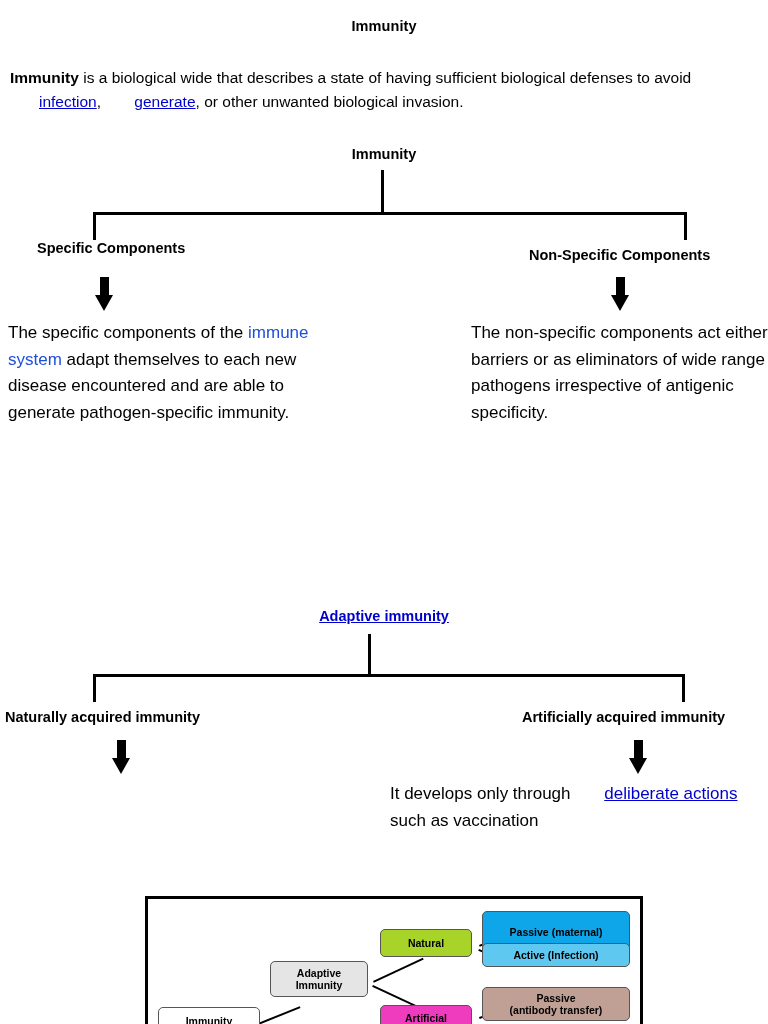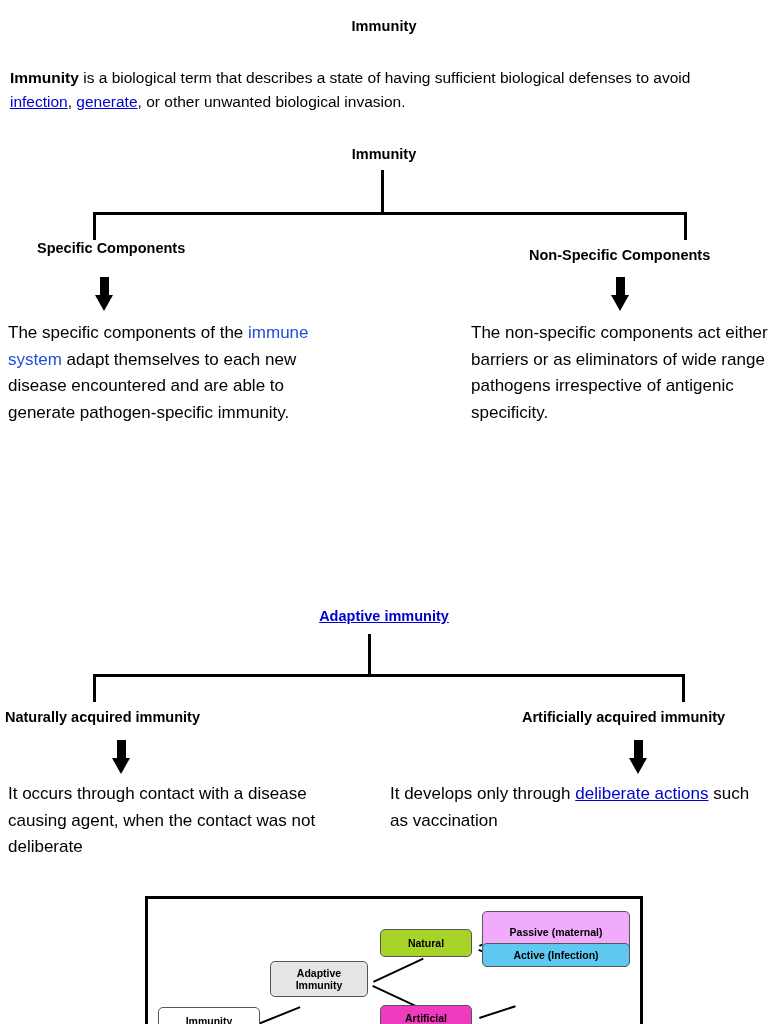--- a/index.html
+++ b/index.html
@@ -40,20 +40,21 @@
     left: 10px;
     top: 66px;
     width: 740px;
     font-size: 15.5px;
     line-height: 1.55;
   }
   .intro b { font-weight: bold; }
   .lnk {
     color: #0000cc;
     text-decoration: underline;
+    margin-left: 29px;
   }
   .lnk-blue {
     color: #1f4fd8;
   }
 
   
   .node-label {
     position: absolute;
     font-size: 14.5px;
     font-weight: bold;
@@ -140,21 +141,21 @@
   }
 </style>
 </head>
 <body>
 
 <div class="page">
 
   <div class="doc-title">Immunity</div>
 
   <div class="intro">
-    <b>Immunity</b><span> is a biological term that describes a state of having sufficient biological defenses to avoid </span><a class="lnk" href="#">infection</a><span>, </span><a class="lnk" href="#">generate</a><span>, or other unwanted biological invasion.</span>
+    <b>Immunity</b><span> is a biological wide that describes a state of having sufficient biological defenses to avoid </span><a class="lnk" href="#">infection</a><span>, </span><a class="lnk" href="#">generate</a><span>, or other unwanted biological invasion.</span>
   </div>
 
   <div class="node-label" style="left:0;top:146px;width:768px;text-align:center;">Immunity</div>
 
   <div class="vline" style="left:381px; top:170px; height:44px;"></div>
 
   <div class="hline" style="left:93px; top:212px; width:594px;"></div>
 
   <div class="vline" style="left:93px; top:212px; height:28px;"></div>
 
@@ -190,21 +191,20 @@
 
   <div class="blockarrow" style="left:112px; top:740px;">
     <div class="shaft"></div>
       <div class="head"></div>
   </div>
   <div class="blockarrow" style="left:629px; top:740px;">
     <div class="shaft"></div>
       <div class="head"></div>
   </div>
 
-  <div class="body-text" style="left:8px; top:781px; width:340px;">It occurs through contact with a disease causing agent, when the contact was not deliberate</div>
 
   <div class="body-text" style="left:390px; top:781px; width:360px;">
     <span>It develops only through </span><a class="lnk" href="#">deliberate actions</a><span> such as vaccination</span>
   </div>
 
   <div class="figure">
 
     <div class="fig-line" style="left:110px; top:124px; width:45px; transform:rotate(-22deg);"></div>
 
     <div class="fig-line" style="left:225px; top:82px; width:55px; transform:rotate(-25deg);"></div>
@@ -215,19 +215,21 @@
 
     <div class="fig-box" style="left:10px; top:108px; width:102px; height:28px; background:#ffffff;">Immunity</div>
 
     <div class="fig-box" style="left:122px; top:62px; width:98px; height:36px; background:#e5e5e5; white-space:pre-line;">Adaptive
 Immunity</div>
 
     <div class="fig-box" style="left:232px; top:30px; width:92px; height:28px; background:#a8d42a;">Natural</div>
 
     <div class="fig-box" style="left:232px; top:106px; width:92px; height:26px; background:#ef3bbd;">Artificial</div>
 
-    <div class="fig-box" style="left:334px; top:12px; width:148px; height:42px; background:#f0abfc;">Passive (maternal)</div>
+    <div class="fig-box" style="left:334px; top:12px; width:148px; height:42px; background:#0ea5e9;">Passive (maternal)</div>
 
     <div class="fig-box" style="left:334px; top:44px; width:148px; height:24px; background:#5ec8f0;">Active (Infection)</div>
 
+    <div class="fig-box" style="left:334px; top:88px; width:148px; height:34px; background:#c0a094; white-space:pre-line;">Passive
+(antibody transfer)</div>
   </div>
 
 </div>
 
 </body></html>

